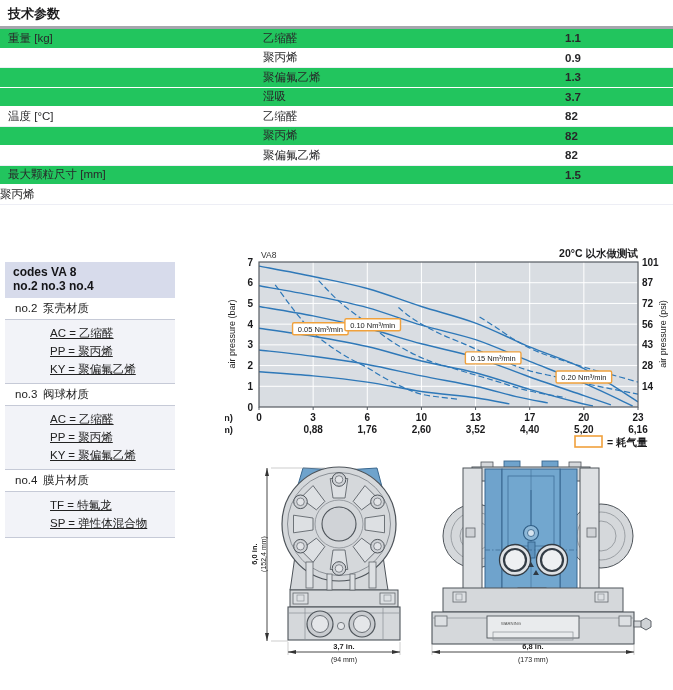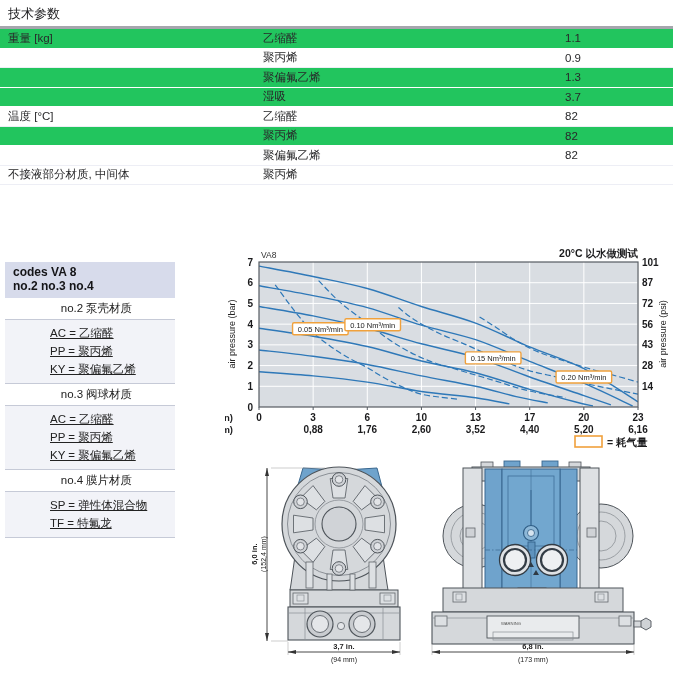--- a/index.html
+++ b/index.html
@@ -1,34 +1,34 @@
 <!DOCTYPE html>
 <html><head>
 <meta charset="utf-8">
 <style>
   html,body{margin:0;padding:0;}
   body{width:673px;height:690px;position:relative;background:#fff;
        font-family:"Liberation Sans","DejaVu Sans",sans-serif;overflow:hidden;color:#222;}
   
   .spec{position:absolute;left:0;top:2px;width:673px;}
-  .spec-title{font-size:13px;font-weight:normal;color:#1b1b1d;padding:3px 0 3px 8px;
+  .spec-title{font-size:13px;font-weight:bold;color:#1b1b1d;padding:3px 0 3px 8px;
               border-bottom:3px solid #a5a6ad;}
   .spec-row{display:flex;height:18.5px;align-items:center;font-size:11.5px;color:#28282a;}
   .spec-row.odd{background:#22c55e;border-bottom:1px solid #ffffff;}
   .spec-row.even{background:#ffffff;border-bottom:1px solid #edeef5;}
   .spec-c1{width:255px;padding-left:8px;}
   .spec-c2{width:302px;}
-  .spec-c3{flex:1;font-weight:400;}
+  .spec-c3{flex:1;font-weight:700;}
   .watermark{position:absolute;left:586px;top:-44px;width:58px;height:58px;border-radius:50%;
              background:#fff;z-index:4;}
   
   .codes{position:absolute;left:5px;top:262px;width:170px;font-size:11.5px;z-index:2;}
   .codes-header{background:#d7dbeb;color:#141417;font-weight:bold;font-size:12px;
                 line-height:13.5px;padding:4px 0 5px 8px;}
-  .codes-section-title{background:#fff;padding:3px 0 3px 10px;border-bottom:1px solid #c6cad7;color:#222;text-align:center;}
+  .codes-section-title{background:#fff;padding:3px 0 3px 10px;border-bottom:1px solid #c6cad7;color:#222;}
   .codes-section-title .no{display:inline-block;width:28px;}
   .codes-items{background:#f2f3f8;padding:4px 0 5px 0;border-bottom:1px solid #c6cad7;}
   .codes-item{padding:1.5px 0 1.5px 45px;color:#222;text-decoration:underline;}
   
   .chart{position:absolute;left:225px;top:248px;width:448px;height:210px;}
   .chart svg{display:block;}
   
   .drawing{position:absolute;}
   .drawing-front{left:245px;top:458px;}
   .drawing-side{left:423px;top:458px;}
@@ -68,22 +68,26 @@
   <div class="spec-row odd">
     <div class="spec-c1"></div>
     <div class="spec-c2">聚丙烯</div>
     <div class="spec-c3">82</div>
   </div>
   <div class="spec-row even">
     <div class="spec-c1"></div>
     <div class="spec-c2">聚偏氟乙烯</div>
     <div class="spec-c3">82</div>
   </div>
+  <div class="spec-row odd">
+    <div class="spec-c1">最大颗粒尺寸 [mm]</div>
+    <div class="spec-c2"></div>
+    <div class="spec-c3">1.5</div>
+  </div>
   <div class="spec-row even">
-    <div class="spec-c1">不接液部分材质, 中间体</div>
     <div class="spec-c2">聚丙烯</div>
     <div class="spec-c3"></div>
   </div>
 </div>
 <div class="watermark"></div>
 
 <div class="codes">
   <div class="codes-header">
     <div>codes VA 8</div>
     <div>no.2 no.3 no.4</div>
@@ -104,22 +108,22 @@
   <div class="codes-items">
     <div class="codes-item">AC = 乙缩醛</div>
     <div class="codes-item">PP = 聚丙烯</div>
     <div class="codes-item">KY = 聚偏氟乙烯</div>
   </div>
 
   <div class="codes-section-title">
     <span class="no">no.4</span><span>膜片材质</span>
   </div>
   <div class="codes-items">
+    <div class="codes-item">TF = 特氟龙</div>
     <div class="codes-item">SP = 弹性体混合物</div>
-    <div class="codes-item">TF = 特氟龙</div>
   </div>
 </div>
 
 <div class="chart">
   <svg id="chart-svg" viewBox="0 0 448 210" width="448" height="210">
       <rect x="34" y="14" width="379" height="145" fill="#d9dde2"></rect>
       <defs>
         <clipPath id="plotclip">
           <rect x="34" y="14" width="379" height="145"></rect>
         </clipPath>

